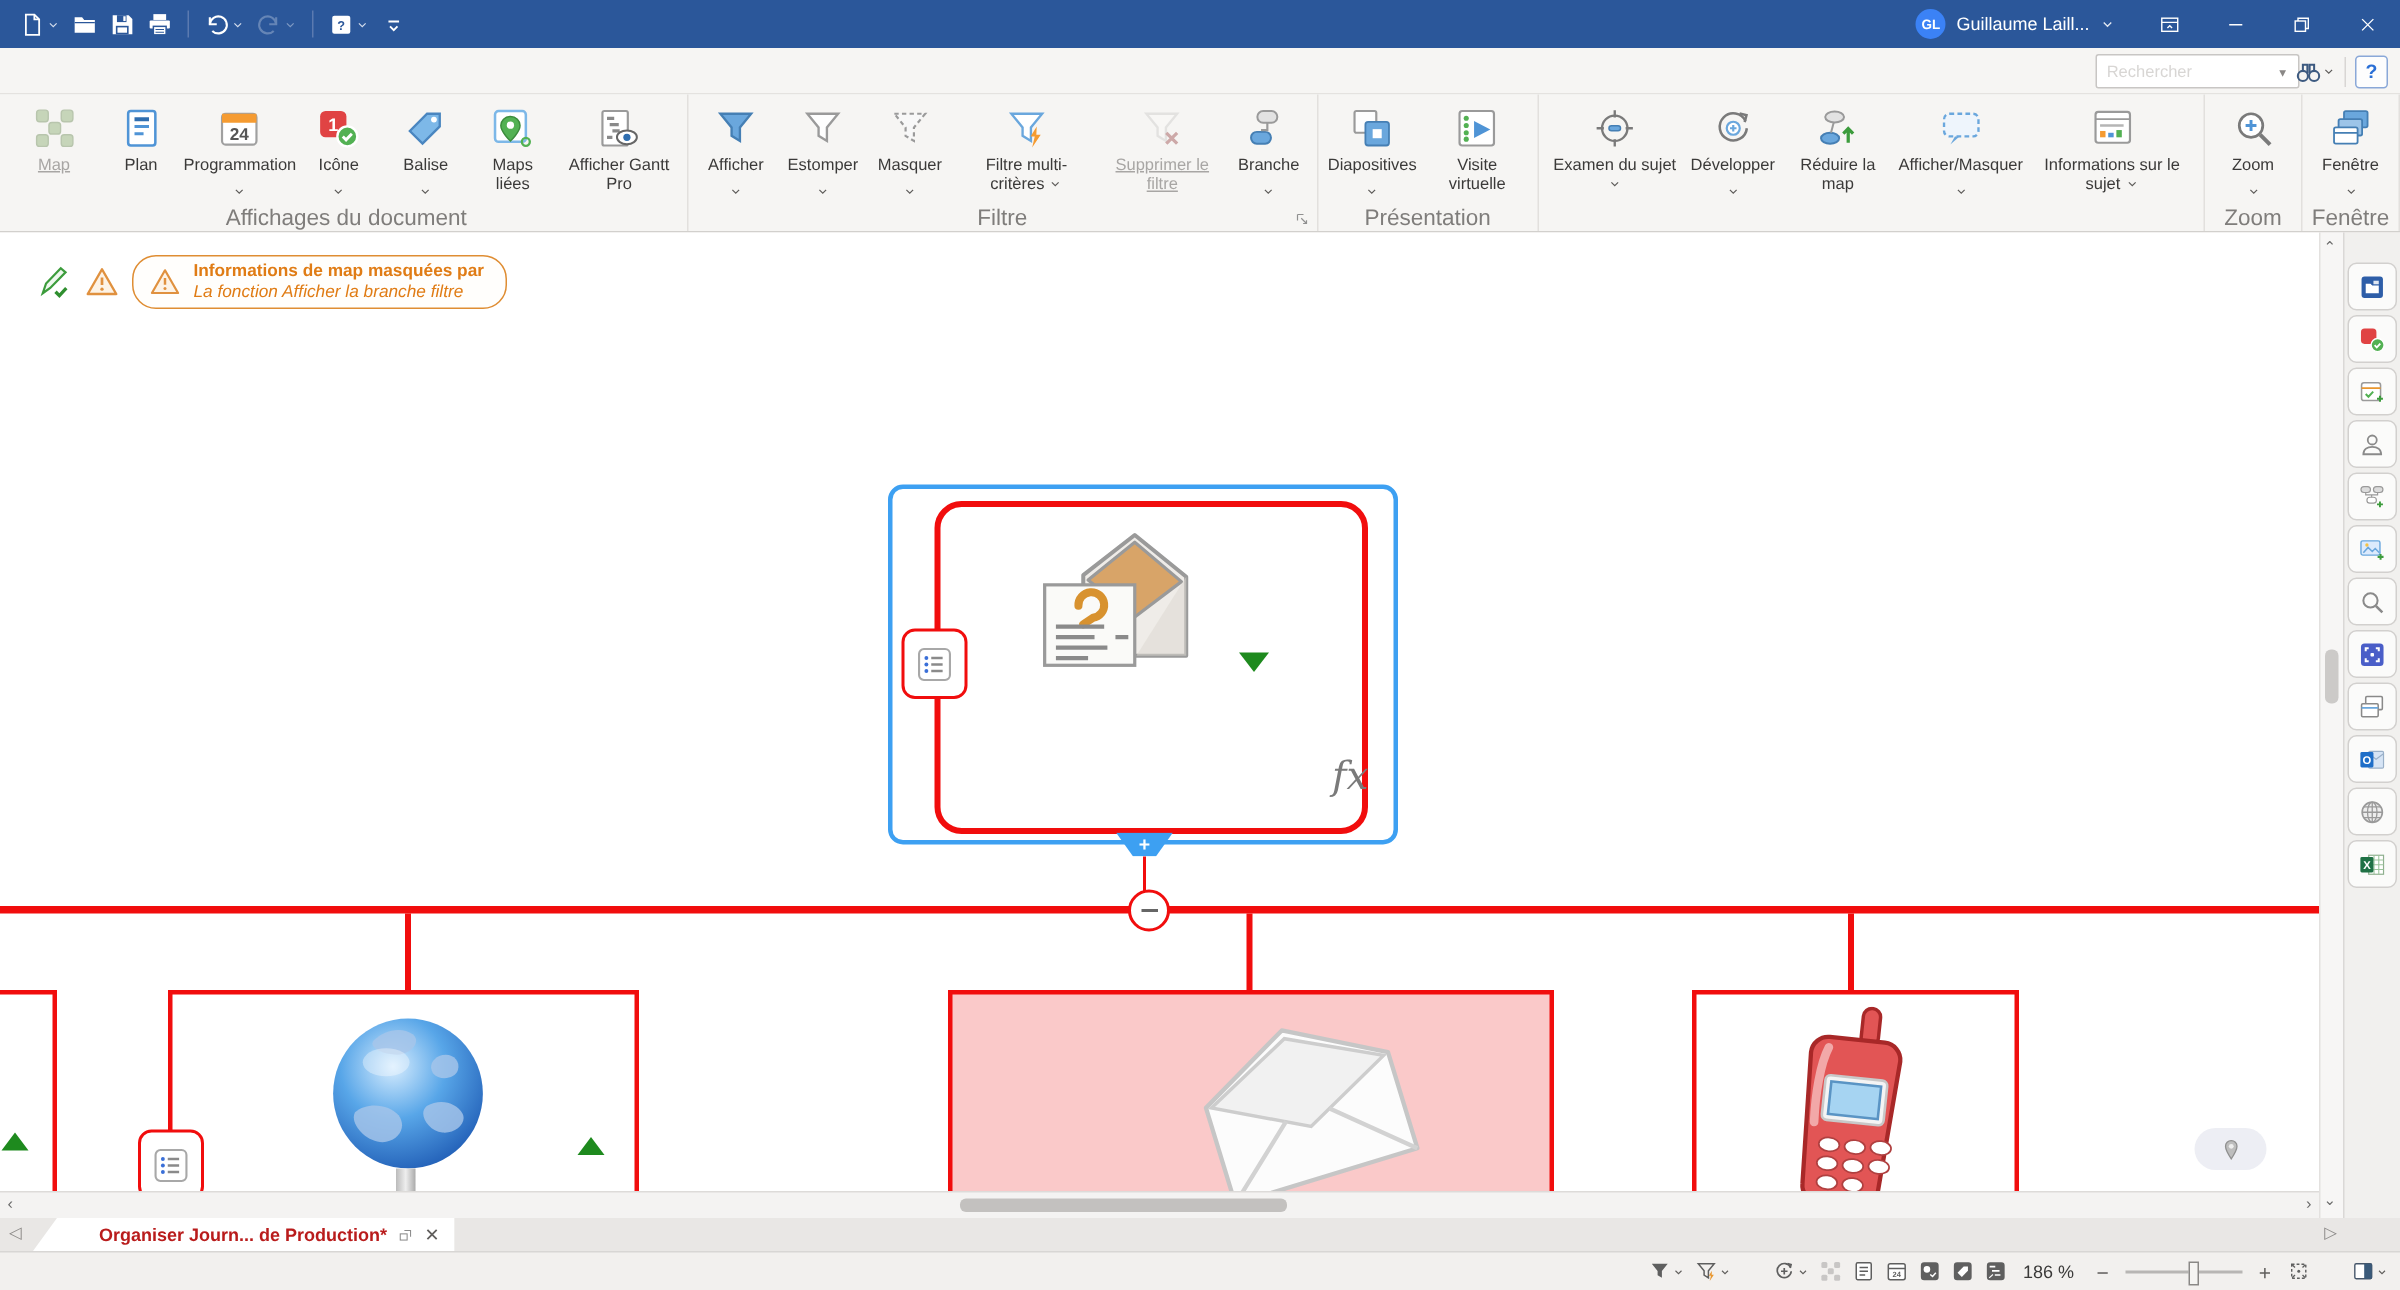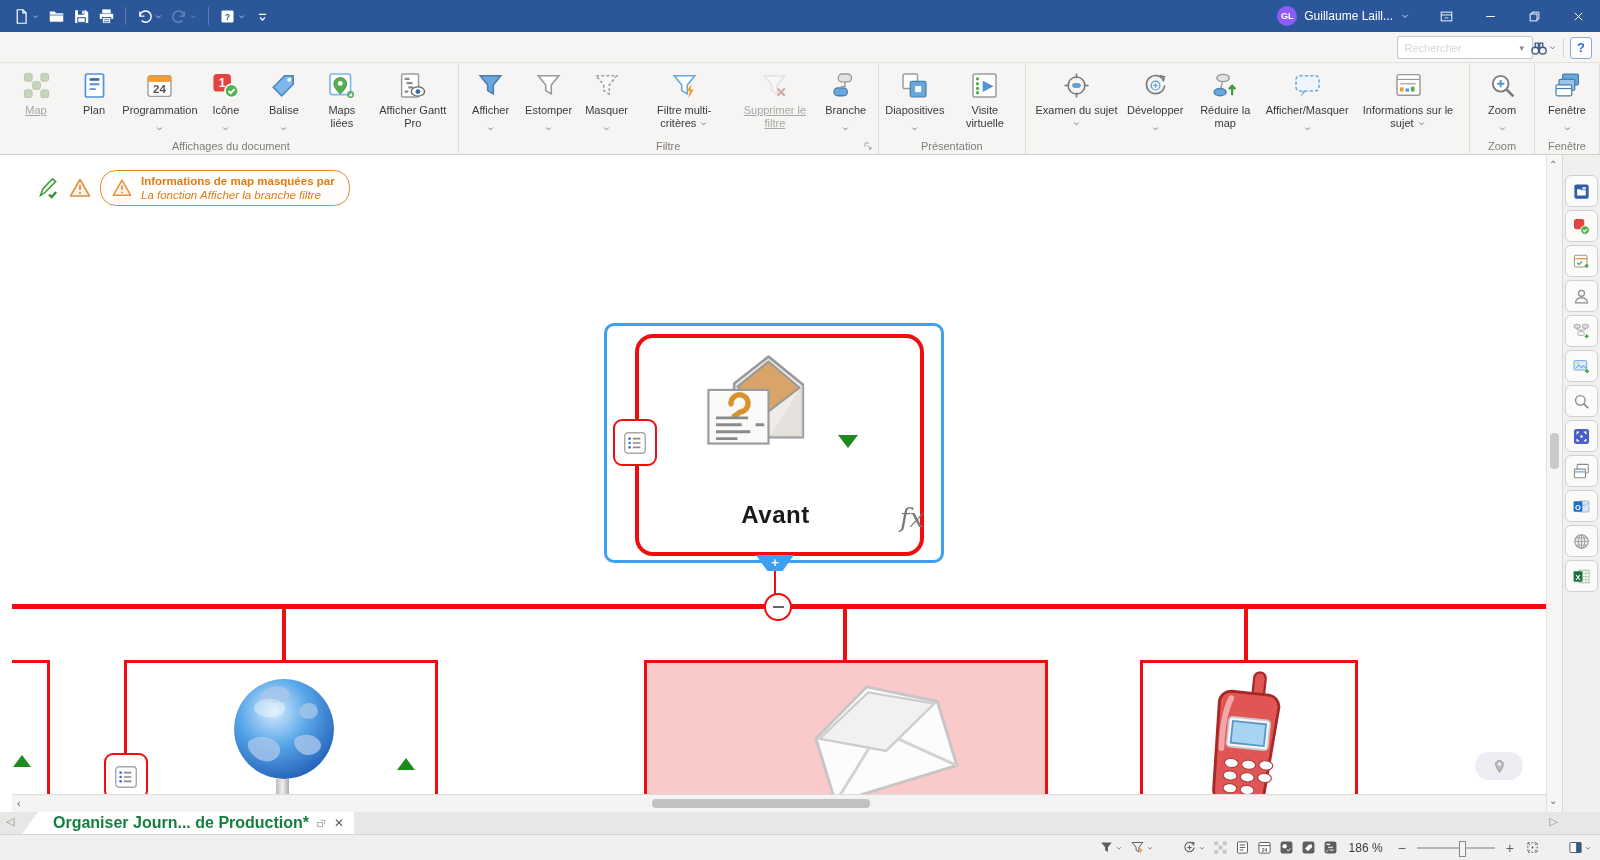--- a/index.html
+++ b/index.html
@@ -12,21 +12,21 @@
             display:flex;align-items:center;color:#fff;}
   #qat{display:flex;align-items:center;gap:2px;padding-left:10px;}
   .qat-btn{display:flex;align-items:center;gap:1px;padding:2px 3px;cursor:default;}
   .qat-btn svg{width:17px;height:17px;}
   .qat-btn .chev svg{width:9px;height:9px;color:#cfd9ea;}
   .qat-sep{width:1px;height:18px;background:#5b7ab0;margin:0 5px;}
   .qat-disabled{opacity:.5;}
   #tb-title{position:absolute;left:0;right:0;text-align:center;font-size:12px;color:#f2f5fa;pointer-events:none;}
   #tb-right{margin-left:auto;display:flex;align-items:center;height:100%;}
   #tb-user{display:flex;align-items:center;gap:7px;font-size:12px;margin-right:14px;}
-  #tb-avatar{width:20px;height:20px;border-radius:50%;background:#8b5cf6;color:#fff;font-size:9px;
+  #tb-avatar{width:20px;height:20px;border-radius:50%;background:#3b82f6;color:#fff;font-size:9px;
              font-weight:bold;display:flex;align-items:center;justify-content:center;}
   #tb-user .chev svg{width:10px;height:10px;color:#dfe6f0;}
   .win-btn{width:44px;height:32px;display:flex;align-items:center;justify-content:center;}
   .win-btn svg{width:15px;height:15px;}
   
   #tabrow{position:absolute;left:0;top:32px;width:1600px;height:31px;background:#f6f5f3;
           border-bottom:1px solid #e4e2df;display:flex;align-items:stretch;padding-left:6px;box-sizing:border-box;}
   .rtab{position:relative;padding:0 14px;font-size:12.5px;color:#3b3a39;display:flex;align-items:center;cursor:default;}
   .rtab.active{font-weight:bold;color:#201f1e;}
   .rtab.active::after{content:"";position:absolute;left:9px;right:9px;bottom:0;height:3px;background:#2a6fd6;}
@@ -40,33 +40,33 @@
   #binoculars .chev svg{width:9px;height:9px;color:#605e5c;}
   .vsep{width:1px;height:20px;background:#d8d6d4;}
   #tabrow-help{width:20px;height:20px;border:1px solid #8aa8d8;border-radius:3px;color:#2a6fd6;
                font-weight:bold;font-size:13px;display:flex;align-items:center;justify-content:center;background:#fdfdfd;}
   
   #ribbon{position:absolute;left:0;top:63px;width:1600px;height:92px;background:#f6f5f3;
           border-bottom:1px solid #d2d0cd;display:flex;box-sizing:border-box;padding-left:4px;}
   .rgroup{display:flex;flex-direction:column;border-right:1px solid #e2e0dd;padding:2px 4px 0 4px;}
   .rgroup-buttons{display:flex;flex:1;align-items:flex-start;justify-content:center;gap:2px;}
   .rgroup-footer{position:relative;height:17px;display:flex;align-items:center;justify-content:center;}
-  .rgroup-label{font-size:11px;color:#7f7d7b;}
+  .rgroup-label{font-size:15px;color:#7f7d7b;}
   .launcher{position:absolute;right:0;bottom:2px;}
   .launcher svg{width:12px;height:12px;}
   .rbtn{display:flex;flex-direction:column;align-items:center;padding:4px 5px 0 5px;min-width:46px;max-width:104px;cursor:default;}
   .rbtn .ricon{height:32px;display:flex;align-items:center;justify-content:center;}
   .rbtn .ricon svg{width:29px;height:29px;}
   .rbtn .rlabel{font-size:11px;line-height:13px;color:#3b3a39;text-align:center;margin-top:3px;}
   .rbtn .rchev{margin-top:1px;}
   .rbtn .rchev svg,.inline-chev svg{width:9px;height:9px;color:#605e5c;display:inline-block;vertical-align:-1px;}
   .rbtn.disabled .rlabel{color:#a8a6a4;text-decoration:underline;}
   .rbtn.disabled .ricon{opacity:.45;filter:grayscale(45%);}
   
-  #canvas{position:absolute;left:12px;top:155px;width:1546px;height:657px;background:#fff;overflow:hidden;}
+  #canvas{position:absolute;left:0;top:155px;width:1546px;height:657px;background:#fff;overflow:hidden;}
   .abs{position:absolute;}
   #warning-row{left:24px;top:15px;display:flex;align-items:center;gap:8px;}
   .warn-ic svg{width:24px;height:24px;}
   #warning-pill{display:flex;align-items:center;gap:8px;border:1.5px solid #df8d33;border-radius:16px;
                 padding:3px 14px 3px 10px;background:#fffefc;}
   #warning-pill svg{width:22px;height:22px;}
   #warning-text{font-size:11.5px;color:#e07c15;line-height:14px;}
   #warning-line1{font-weight:bold;}
   #warning-line2{font-style:italic;}
   
@@ -115,21 +115,21 @@
            display:flex;flex-direction:column;align-items:center;padding-top:20px;gap:3px;}
   .sb-tab{width:31px;height:30px;background:#fbfbfa;border:1px solid #d2d0ce;border-radius:6px;
           display:flex;align-items:center;justify-content:center;}
   .sb-tab svg{width:19px;height:19px;}
   
   #tabbar{position:absolute;left:0;top:812px;width:1600px;height:22px;background:#e9e7e5;border-bottom:1px solid #dedcda;}
   #tabbar-left-arr{position:absolute;left:6px;top:3px;color:#8a8886;font-size:11px;}
   #doc-tab{position:absolute;left:22px;top:0;height:22px;background:#fff;
            clip-path:polygon(16px 0,100% 0,100% 100%,0 100%);
            display:flex;align-items:center;gap:7px;padding:0 10px 0 24px;}
-  #doc-tab-label{font-size:16px;font-weight:bold;color:#15803d;}
+  #doc-tab-label{font-size:12px;font-weight:bold;color:#b91c1c;margin-left:13px;}
   #doc-tab .mini svg{width:11px;height:11px;}
   #doc-tab-close{color:#605e5c;font-size:12px;}
   #tabbar-right-arr{position:absolute;right:42px;top:3px;color:#8a8886;font-size:11px;}
   
   #statusbar{position:absolute;left:0;top:834px;width:1600px;height:26px;background:#f2f0ee;border-top:1px solid #d8d6d4;
              display:flex;align-items:center;justify-content:flex-end;box-sizing:border-box;padding-right:8px;gap:7px;}
   .st-ic{display:flex;align-items:center;gap:1px;}
   .st-ic svg{width:15px;height:15px;}
   .st-ic .chev svg{width:8px;height:8px;color:#605e5c;}
   .st-ic.disabled{opacity:.4;}
@@ -659,21 +659,20 @@
       <svg viewBox="0 0 110 105" xmlns="http://www.w3.org/2000/svg">
         <path d="M30 34 L62 9 L94 35 V84 H30 Z" fill="#efece8" stroke="#9a9a9a" stroke-width="2.5" stroke-linejoin="round"></path>
         <path d="M33 37 L62 13.5 L91 38 L62 60 Z" fill="#d8a468" stroke="#9a9a9a" stroke-width="2" stroke-linejoin="round"></path>
         <path d="M94 35 V84 H63 Z" fill="#dcd8d2" opacity=".55"></path>
         <rect x="6" y="40" width="56" height="50" fill="#fafaf8" stroke="#9a9a9a" stroke-width="2"></rect>
         <path d="M27 53 a8 8 0 1 1 9 7.5 l-6 4" fill="none" stroke="#d8922f" stroke-width="5" stroke-linecap="round"></path>
         <path d="M13 66 h30 M13 72.5 h24 M13 79 h32 M13 85.5 h20 M50 72.5 h8" stroke="#8a8a8a" stroke-width="2.6"></path>
       </svg>
     </div>
   <div id="topic-tri" class="abs"></div>
-  <div id="topic-label" class="abs">Avant</div>
   <div id="fx-label" class="abs">fx</div>
   <div id="badge-main" class="notes-badge abs">
       <svg viewBox="0 0 24 24" xmlns="http://www.w3.org/2000/svg">
         <rect x="2.5" y="2.5" width="19" height="19" rx="3" fill="#fff" stroke="#a8a8a8" stroke-width="1.3"></rect>
         <g>
           <circle cx="7" cy="8" r="1.2" fill="#3a6fd8"></circle>
           <circle cx="7" cy="12" r="1.2" fill="#3a6fd8"></circle>
           <circle cx="7" cy="16" r="1.2" fill="#3a6fd8"></circle>
           <path d="M10 8h7M10 12h7M10 16h7" stroke="#8a8a8a" stroke-width="1.5"></path>
         </g>

